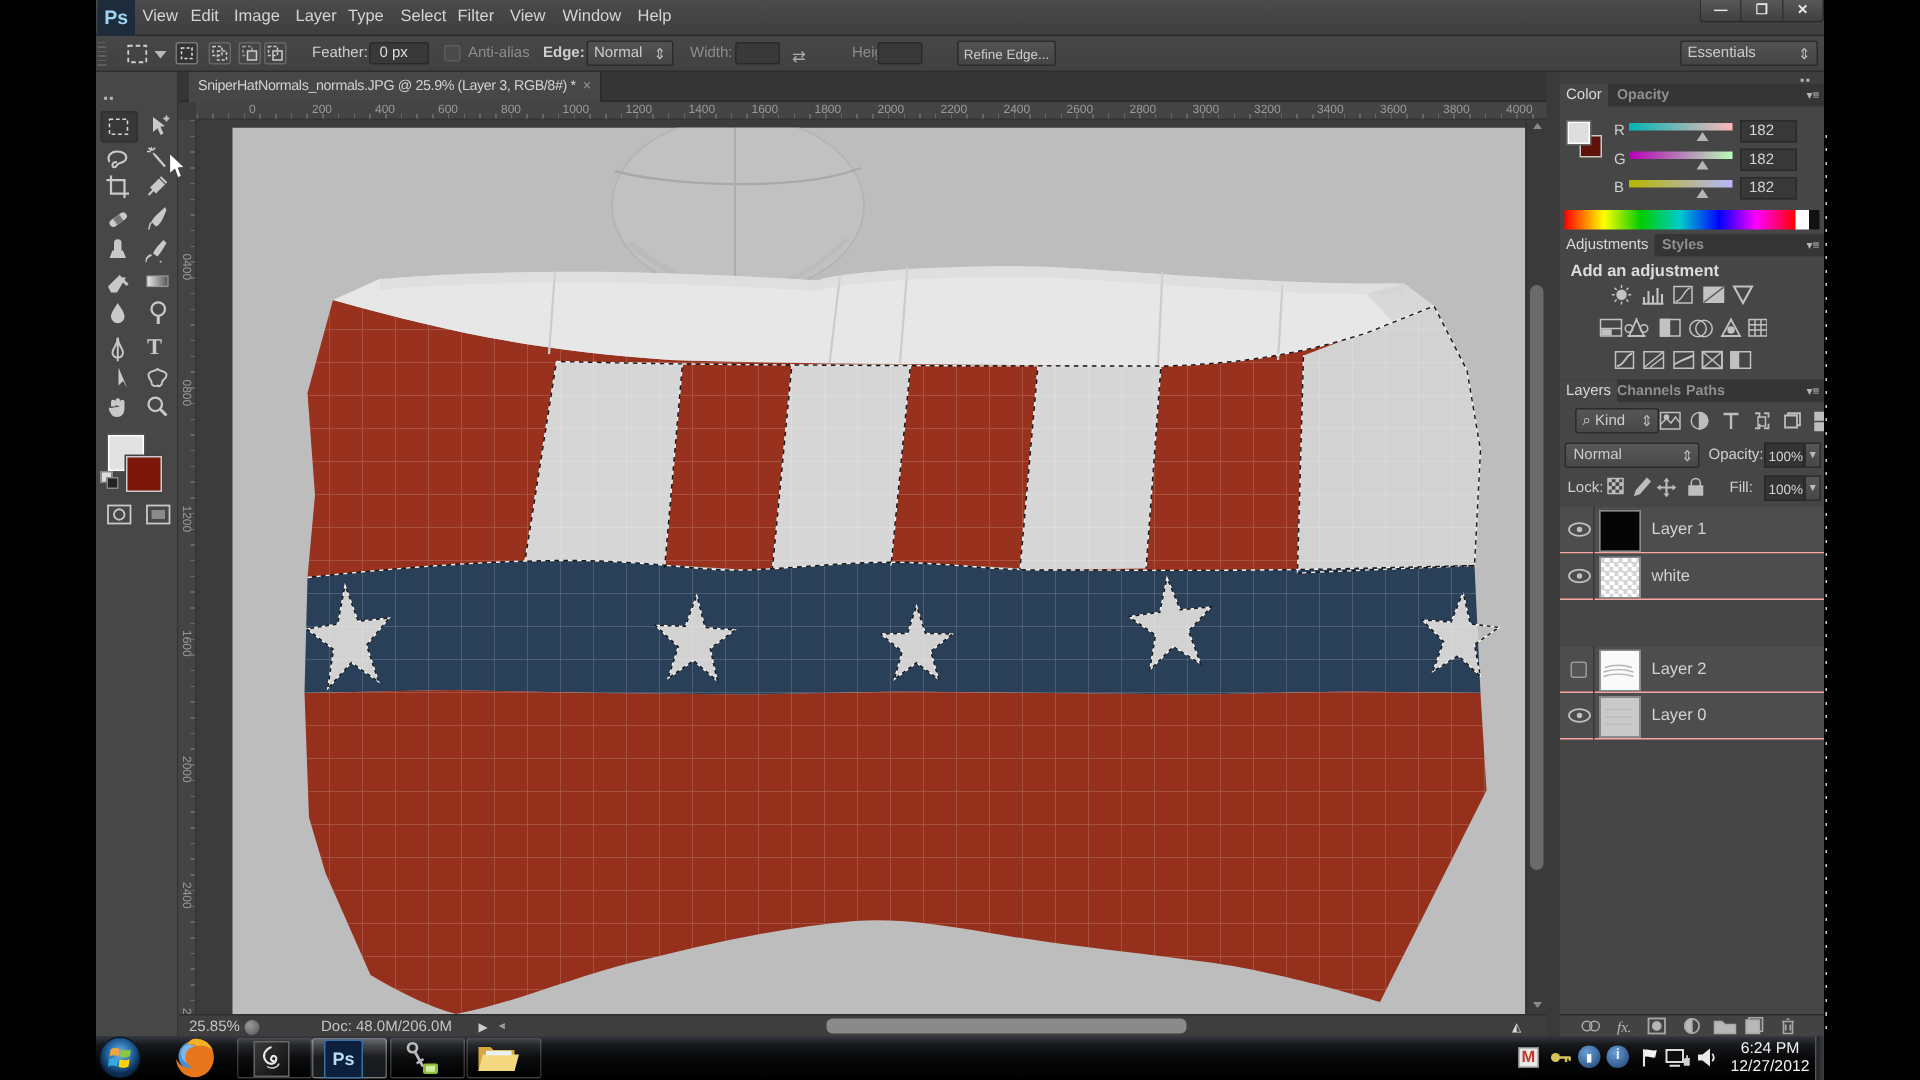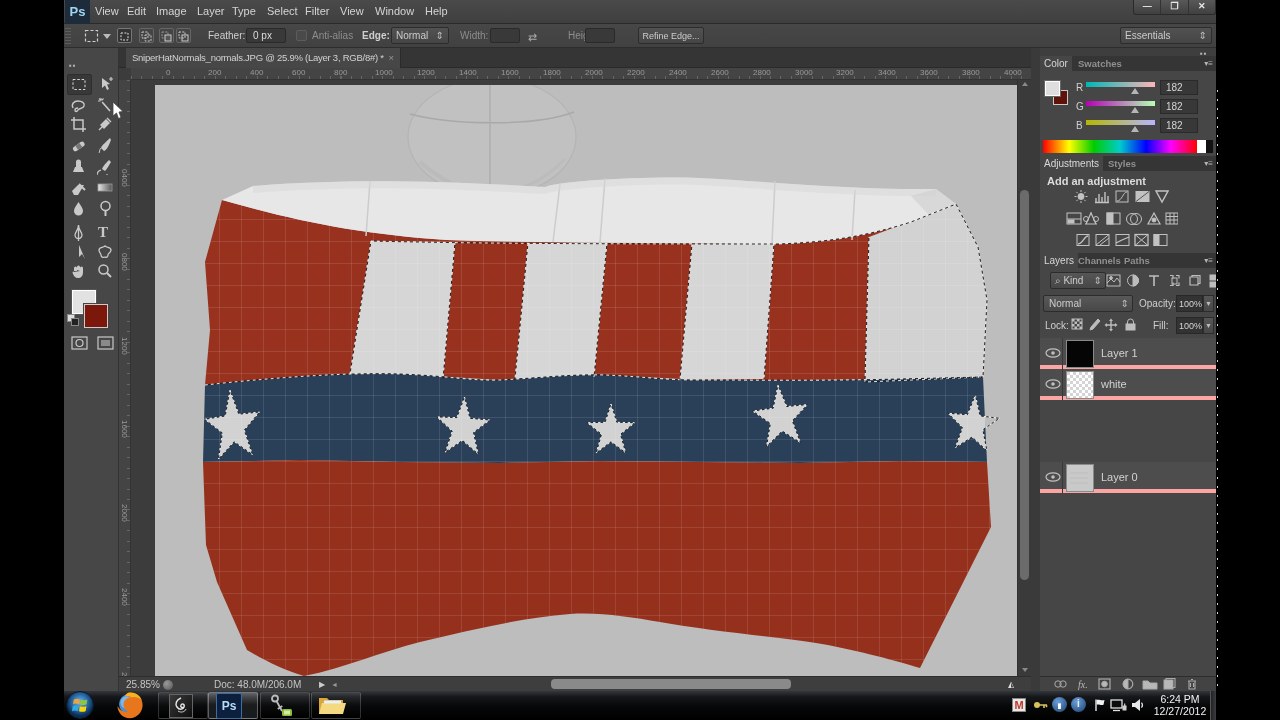--- a/index.html
+++ b/index.html
@@ -34,21 +34,21 @@
 #vscroll{position:absolute;left:898px;top:32px;width:14px;height:596px;background:#3a3a3a;border-left:1px solid #313131}
 #vthumb{position:absolute;left:2px;top:110px;width:9px;height:390px;background:#6b6b6b;border-radius:5px}
 #statusbar{position:absolute;left:0;top:628px;width:912px;height:15px;background:#3e3e3e;border-top:1px solid #2e2e2e}
 #hthumb{position:absolute;left:432px;top:2px;width:240px;height:10px;background:#8a8a8a;border-radius:4px}
 
 #dock{position:absolute;left:976px;top:48px;width:176px;height:643px;background:#3e3e3e}
 .ptabbar{position:absolute;left:0;width:176px;height:15px;background:#353535}
 .ptab{position:absolute;top:0;height:15px;background:#464646;color:#d8d8d8;font-size:10px;font-weight:normal;line-height:15px;padding:0 4px}
 .ptab2{position:absolute;top:0;height:15px;color:#909090;font-size:9.5px;font-weight:bold;line-height:15px;padding:0 4px}
 .pmenu{position:absolute;right:3px;color:#b5b5b5;font-size:8px;top:3px}
-.lrow{position:absolute;left:0;width:204px;height:31px;border-bottom:4px solid #fca5a5;background:#4d4d4d}
+.lrow{position:absolute;left:0;width:204px;height:31px;border-bottom:1px solid #fca5a5;background:#4d4d4d}
 .eye{position:absolute;left:5px;top:10px}
 .lrow::before{content:"";position:absolute;left:22px;top:0;height:31px;border-left:1px solid #383838}
 .thumb{position:absolute;left:27px;top:3px;width:26px;height:26px;overflow:hidden;outline:1px solid #8a8a8a}
 .lname{position:absolute;left:61px;top:9px;font-size:11px;color:#d2d2d2}
 
 #taskbar{position:absolute;left:0px;top:691px;width:1280px;height:29px;background:linear-gradient(#33373c,#15171a 20%,#060708 55%,#000)}
 .tbtn{position:absolute;top:1px;width:50px;height:27px;border:1px solid rgba(255,255,255,.18);border-radius:2px;background:linear-gradient(rgba(255,255,255,.10),rgba(255,255,255,.02) 45%,rgba(0,0,0,.25))}
 </style></head>
 <body>
 <div id="stage">
@@ -316,21 +316,21 @@
       <div class="abs" style="left:212px;top:4px;color:#999;font-size:7px">◄</div>
       <div id="hthumb"></div>
       <div class="abs" style="left:889px;top:3px;color:#ddd;font-size:8px">◭</div>
     </div>
   </div>
   <div id="dock">
     <div class="abs" style="left:160px;top:1px;color:#b5b5b5;font-size:8px;letter-spacing:1px">▪▪</div>
 
     <div class="ptabbar" style="top:8px">
           <div class="ptab" style="left:0">Color</div>
-          <div class="ptab2" style="left:34px">Swatches</div>
+          <div class="ptab2" style="left:34px">Opacity</div>
           <div class="pmenu">▾≡</div>
         </div>
     <div class="abs" style="left:0;top:23px;width:176px;height:85px;background:#464646"></div>
     <div class="abs" style="left:13px;top:42px;width:15px;height:15px;background:#5e120a;border:1px solid #c9c9c9"></div>
     <div class="abs" style="left:5px;top:33px;width:15px;height:15px;background:#dedede;border:1px solid #fff;outline:1px solid #666"></div>
     <div class="abs txt" style="left:36px;top:34px;font-size:10px">R</div>
     <div class="abs" style="left:46px;top:34px;width:69px;height:5px;background:linear-gradient(90deg,#00b6b6,#ffb6b6)"></div>
     <div class="abs" style="left:120px;top:32px;width:38px;height:15px;background:#383838;border:1px solid #2a2a2a;color:#d5d5d5;font-size:10px;padding:1px 5px">182</div>
     <div class="abs" style="left:91px;top:40px;border-left:4px solid transparent;border-right:4px solid transparent;border-bottom:6px solid #b5b5b5"></div>
     <div class="abs txt" style="left:36px;top:53px;font-size:10px">G</div>
@@ -449,20 +449,27 @@
             <div class="thumb" style="background:#050505"></div>
             <div class="lname">Layer 1</div>
           </div>
       <div class="lrow" style="top:31px">
             <svg class="eye" width="16" height="10" viewBox="0 0 16 10">
               <ellipse cx="8" cy="5" rx="7" ry="4.2" fill="none" stroke="#c0c0c0" stroke-width="1.2"></ellipse>
               <circle cx="8" cy="5" r="1.8" fill="#c0c0c0"></circle>
             </svg>
             <div class="thumb" style="background:repeating-conic-gradient(#fff 0 25%,#d4d4d4 0 50%) 0 0/6px 6px"></div>
             <div class="lname">white</div>
+          </div>
+      <div class="lrow" style="top:93px">
+            <div class="abs" style="left:7px;top:10px;width:11px;height:11px;border:1px solid #9a9a9a;border-radius:2px;background:#555"></div>
+            <div class="thumb" style="background:#fafafa"><svg width="24" height="24" viewBox="0 0 24 24">
+                <path d="M2,14 C8,12 16,12 22,14 M2,17 C8,15 16,15 22,17 M3,11 C9,9 15,9 21,11" stroke="#b5b5b5" fill="none"></path>
+              </svg></div>
+            <div class="lname">Layer 2</div>
           </div>
       <div class="lrow" style="top:124px">
             <svg class="eye" width="16" height="10" viewBox="0 0 16 10">
               <ellipse cx="8" cy="5" rx="7" ry="4.2" fill="none" stroke="#c0c0c0" stroke-width="1.2"></ellipse>
               <circle cx="8" cy="5" r="1.8" fill="#c0c0c0"></circle>
             </svg>
             <div class="thumb" style="background:#c9c9c9"><svg width="24" height="24" viewBox="0 0 24 24">
                 <path d="M3,8 h18 M3,13 h18 M3,18 h18" stroke="#bdbdbd" fill="none"></path>
               </svg></div>
             <div class="lname">Layer 0</div>

